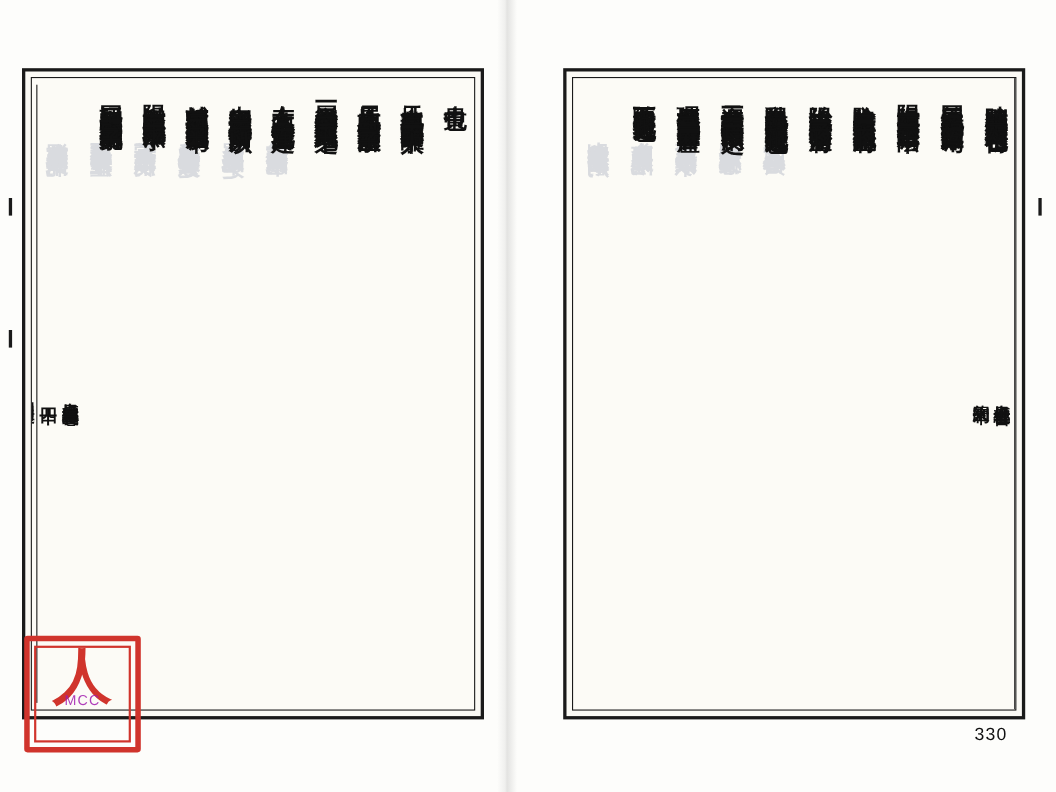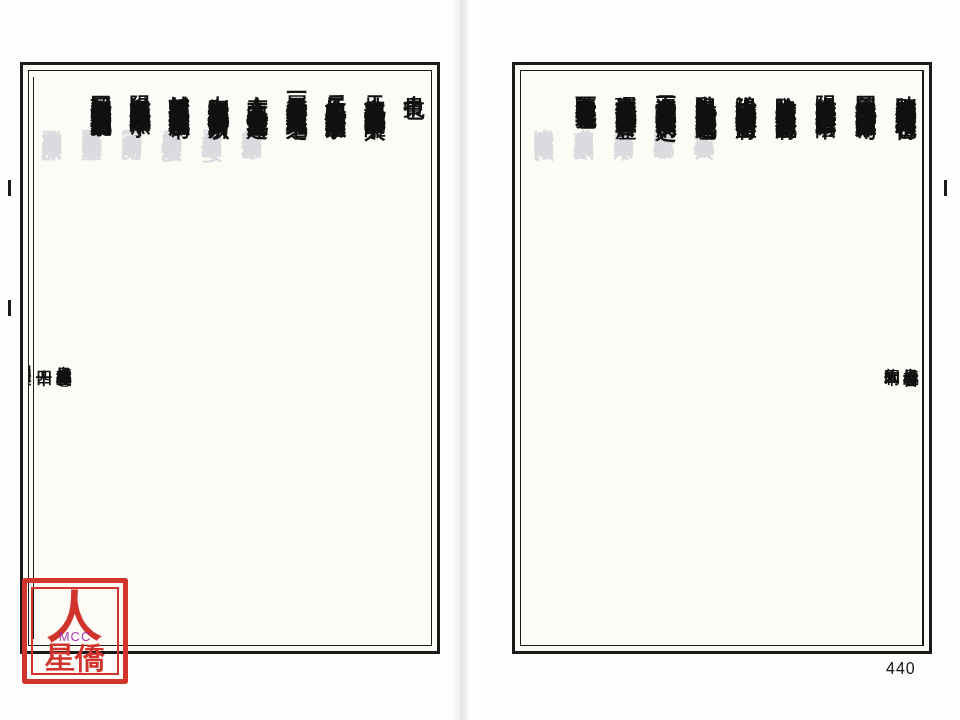--- a/index.html
+++ b/index.html
@@ -267,18 +267,17 @@
   </div>
 
   <div class="tick" style="left:8px;  top:180px;"></div>
   <div class="tick" style="left:8px;  top:300px;"></div>
   <div class="tick" style="left:944px;top:180px;"></div>
 
   <div id="seal">
     <div class="seal-inner"></div>
     <div class="seal-glyph g1">人</div>
     <div class="seal-sub">MCC</div>
-    <div class="seal-glyph g2">星僑</div>
   </div>
 
-  <div id="page-number">440</div>
+  <div id="page-number">330</div>
 
 </div>
 
 </body></html>

